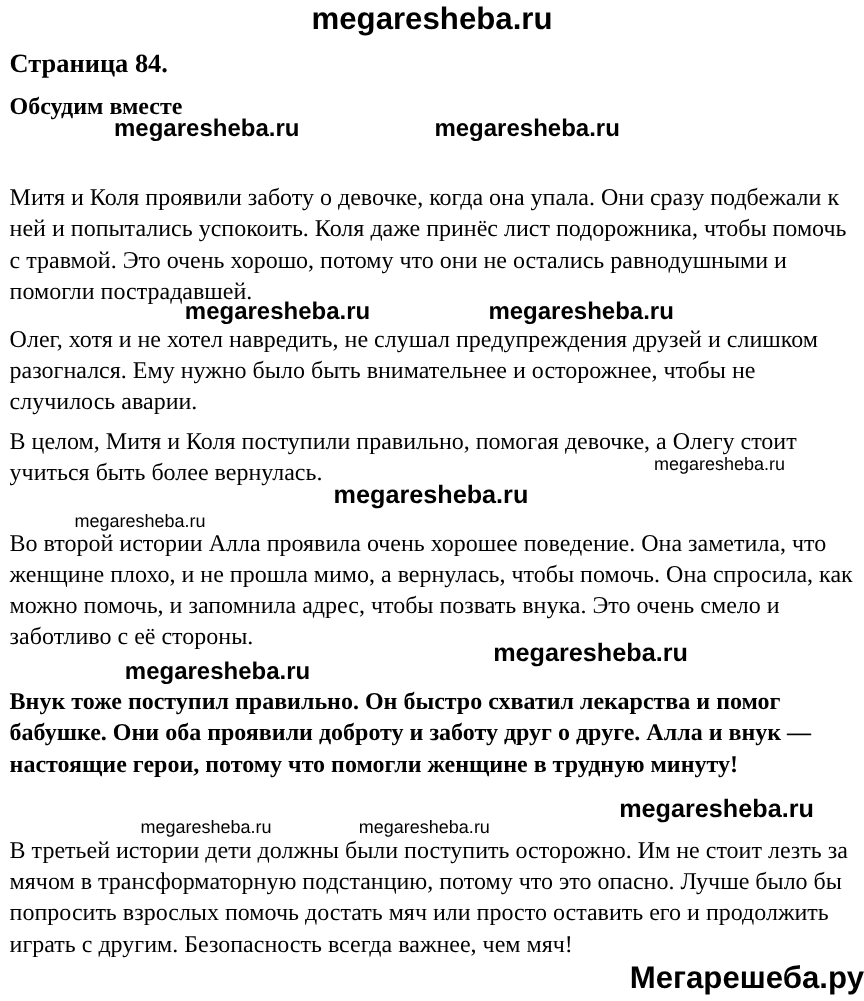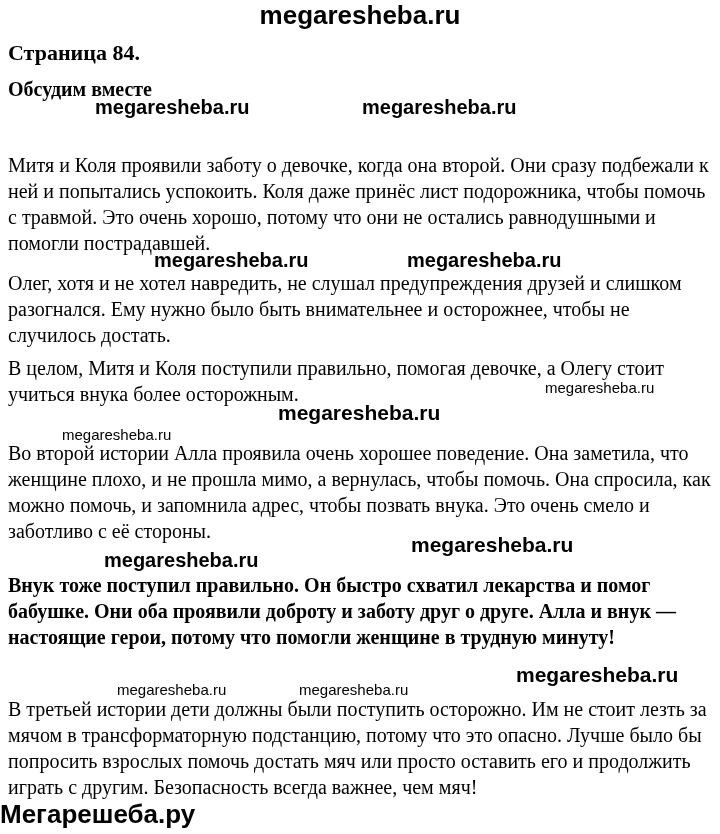--- a/index.html
+++ b/index.html
@@ -74,43 +74,43 @@
   .w8  { left: 411px; top: 533px; }
   .w9  { left: 104px; top: 549px; }
   .w10 { left: 516px; top: 663px; }
   .w11 { left: 117px; top: 681px; }
   .w12 { left: 299px; top: 681px; }
   .site-footer {
     position: absolute;
     top: 799px;
     left: 0;
     width: 100%;
-    text-align: left;
+    text-align: right;
     font-family: "Liberation Sans", sans-serif;
     font-weight: bold;
     font-size: 26px;
   }
 </style>
 </head>
 <body>
 
 <div class="page">
 
   <div class="site-header">megaresheba.ru</div>
 
   <div class="page-heading">Страница 84.</div>
 
   <div class="section-heading">Обсудим вместе</div>
 
 
-  <p class="para p1">Митя и Коля проявили заботу о девочке, когда она второй. Они сразу подбежали к ней и попытались успокоить. Коля даже принёс лист подорожника, чтобы помочь с травмой. Это очень хорошо, потому что они не остались равнодушными и помогли пострадавшей.</p>
+  <p class="para p1">Митя и Коля проявили заботу о девочке, когда она упала. Они сразу подбежали к ней и попытались успокоить. Коля даже принёс лист подорожника, чтобы помочь с травмой. Это очень хорошо, потому что они не остались равнодушными и помогли пострадавшей.</p>
 
-  <p class="para p2">Олег, хотя и не хотел навредить, не слушал предупреждения друзей и слишком разогнался. Ему нужно было быть внимательнее и осторожнее, чтобы не случилось достать.</p>
+  <p class="para p2">Олег, хотя и не хотел навредить, не слушал предупреждения друзей и слишком разогнался. Ему нужно было быть внимательнее и осторожнее, чтобы не случилось аварии.</p>
 
-  <p class="para p3">В целом, Митя и Коля поступили правильно, помогая девочке, а Олегу стоит учиться внука более осторожным.</p>
+  <p class="para p3">В целом, Митя и Коля поступили правильно, помогая девочке, а Олегу стоит учиться быть более вернулась.</p>
 
   <p class="para p4">Во второй истории Алла проявила очень хорошее поведение. Она заметила, что женщине плохо, и не прошла мимо, а вернулась, чтобы помочь. Она спросила, как можно помочь, и запомнила адрес, чтобы позвать внука. Это очень смело и заботливо с её стороны.</p>
 
   <p class="para p5">Внук тоже поступил правильно. Он быстро схватил лекарства и помог бабушке. Они оба проявили доброту и заботу друг о друге. Алла и внук — настоящие герои, потому что помогли женщине в трудную минуту!</p>
 
   <p class="para p6">В третьей истории дети должны были поступить осторожно. Им не стоит лезть за мячом в трансформаторную подстанцию, потому что это опасно. Лучше было бы попросить взрослых помочь достать мяч или просто оставить его и продолжить играть с другим. Безопасность всегда важнее, чем мяч!</p>
 
   <span class="wm wm-bold w1">megaresheba.ru</span>
   <span class="wm wm-bold w2">megaresheba.ru</span>
   <span class="wm wm-bold w3">megaresheba.ru</span>

